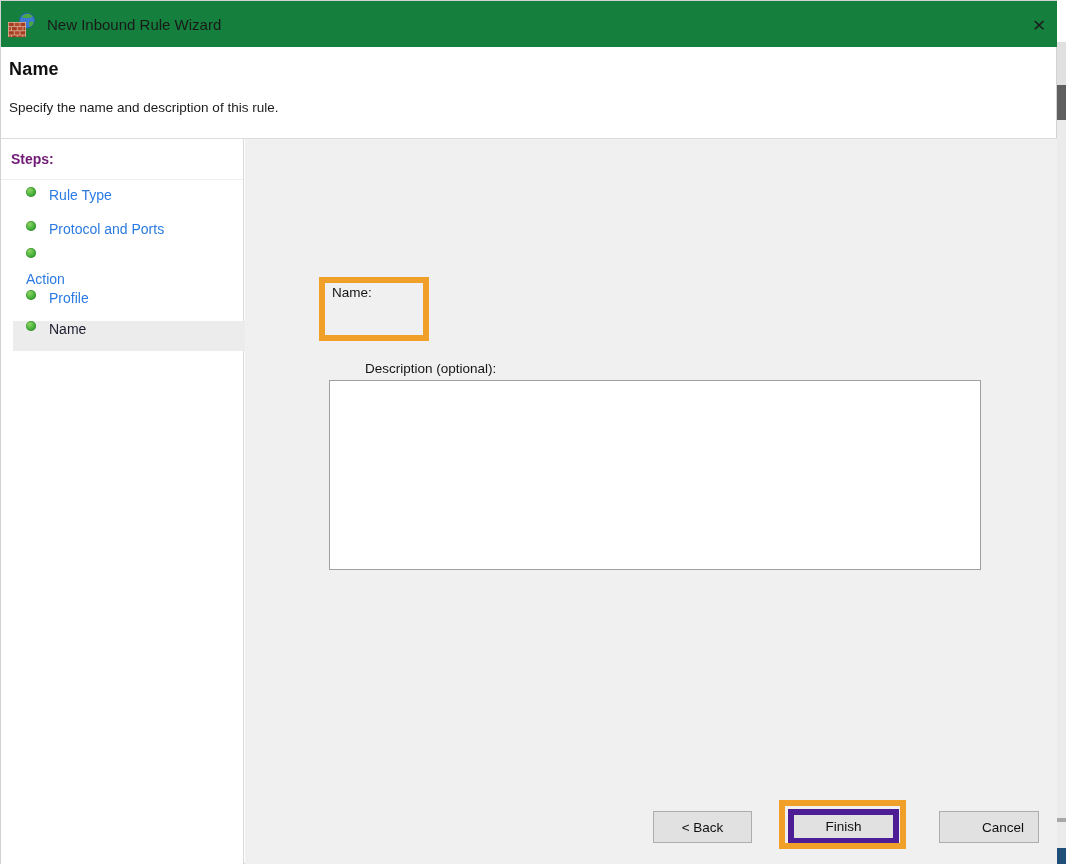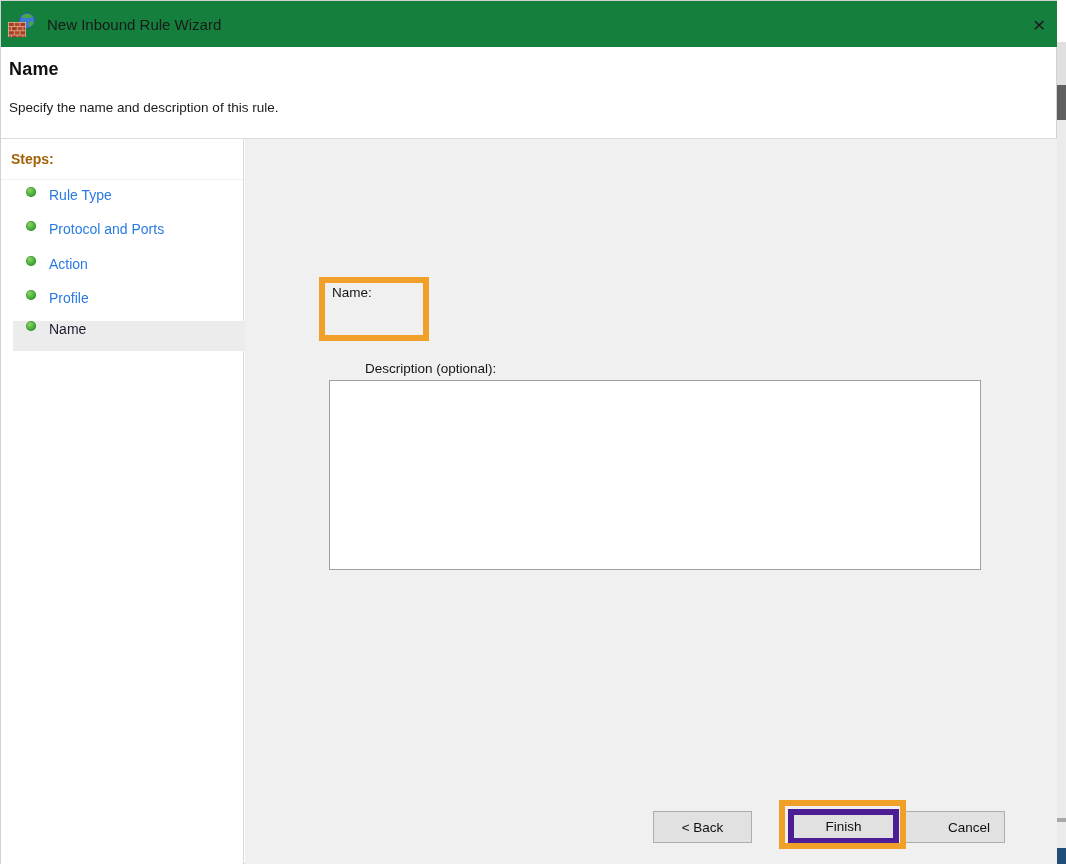--- a/index.html
+++ b/index.html
@@ -28,37 +28,37 @@
   .close-glyph { font-size: 17px; font-weight: 400; color: #1c1c1c; transform: scaleY(0.95); }
   
   .page-title { position: absolute; left: 8px; top: 58px; font-size: 18px; font-weight: bold; color: #101010; letter-spacing: 0.2px; }
   .page-subtitle { position: absolute; left: 8px; top: 99px; font-size: 13.5px; color: #1b1b1b; }
   .top-divider { position: absolute; left: 0; top: 137px; width: 1057px; height: 1px; background: #dcdcdc; }
   
   .sidebar {
     position: absolute; left: 0; top: 138px; width: 243px; height: 726px;
     background: #ffffff; border-right: 1px solid #d9d9d9;
   }
-  .steps-heading { position: absolute; left: 10px; top: 12px; font-size: 14px; font-weight: bold; color: #a16207; }
+  .steps-heading { position: absolute; left: 10px; top: 12px; font-size: 14px; font-weight: bold; color: #701a75; }
   .steps-divider { position: absolute; left: 0; top: 40px; width: 242px; height: 1px; background: #efefef; }
   .step-row {
     position: absolute; left: 0; width: 238px; height: 30px;
     display: flex; align-items: flex-start; gap: 13px; padding-left: 13px;
     cursor: pointer;
     margin-left: 12px;
   }
   .step-row .bullet {
     width: 10px; height: 10px; border-radius: 50%; flex: 0 0 10px;
     background: radial-gradient(circle at 35% 30%, #8fd463 0%, #45b03a 55%, #2c8428 100%);
     box-shadow: 0 0 0 1px rgba(40,110,35,0.35) inset;
   }
   .step-row .step-label { font-size: 14px; color: #2a7ae2; }
   .step-row.active { background: #ececec; }
   .step-row.active .step-label { color: #1c1c30; }
-  .step-rt { top: 48px; } .step-pp { top: 82px; } .step-ac { top: 117px; }
+  .step-rt { top: 48px; } .step-pp { top: 82px; } .step-ac { top: 109px; flex-direction: column; }
   .step-pr { top: 151px; } .step-nm { top: 182px; }
   
   .main {
     position: absolute; left: 244px; top: 138px; width: 813px; height: 726px;
     background: #f0f0f0;
   }
   .field-label { position: absolute; font-size: 13.5px; color: #151515; z-index: 2; }
   .name-label { left: 331px; top: 284px; }
   .desc-label { left: 328px; top: 360px; margin-left: 36px; }
   .name-input {
@@ -76,21 +76,21 @@
     z-index: 2; outline: none;
   }
   
   .btn {
     position: absolute; height: 32px; background: #e1e1e1; border: 1px solid #adadad;
     font-family: "Liberation Sans", sans-serif; font-size: 13.5px; color: #101010;
     display: flex; align-items: center; justify-content: center; cursor: pointer; z-index: 2;
   }
   .btn-back   { left: 652px; top: 810px; width: 99px; }
   .btn-finish { left: 787px; top: 808px; width: 111px; height: 35px; border: 6px solid #4c1d95; }
-  .btn-cancel { left: 904px; top: 810px; width: 100px; padding-left: 28px; }
+  .btn-cancel { left: 938px; top: 810px; width: 100px; padding-left: 28px; }
   
   .hl-box { position: absolute; border: 6px solid #f0a028; z-index: 6; pointer-events: none; }
   .hl-name   { left: 318px; top: 276px; width: 110px; height: 64px; }
   .hl-finish { left: 778px; top: 799px; width: 127px; height: 49px; }
   
   .right-strip { position: absolute; left: 1057px; top: 0; width: 9px; height: 864px; background: #ebebeb; }
   .strip-white { position: absolute; left: 0; top: 0; width: 9px; height: 42px; background: #ffffff; }
   .strip-lt    { position: absolute; left: 0; top: 42px; width: 9px; height: 43px; background: #e0e0e0; }
   .strip-thumb { position: absolute; left: 0; top: 85px; width: 9px; height: 35px; background: #5f5f5f; }
   .strip-mark  { position: absolute; left: 0; top: 818px; width: 9px; height: 4px; background: #a8a8a8; }

